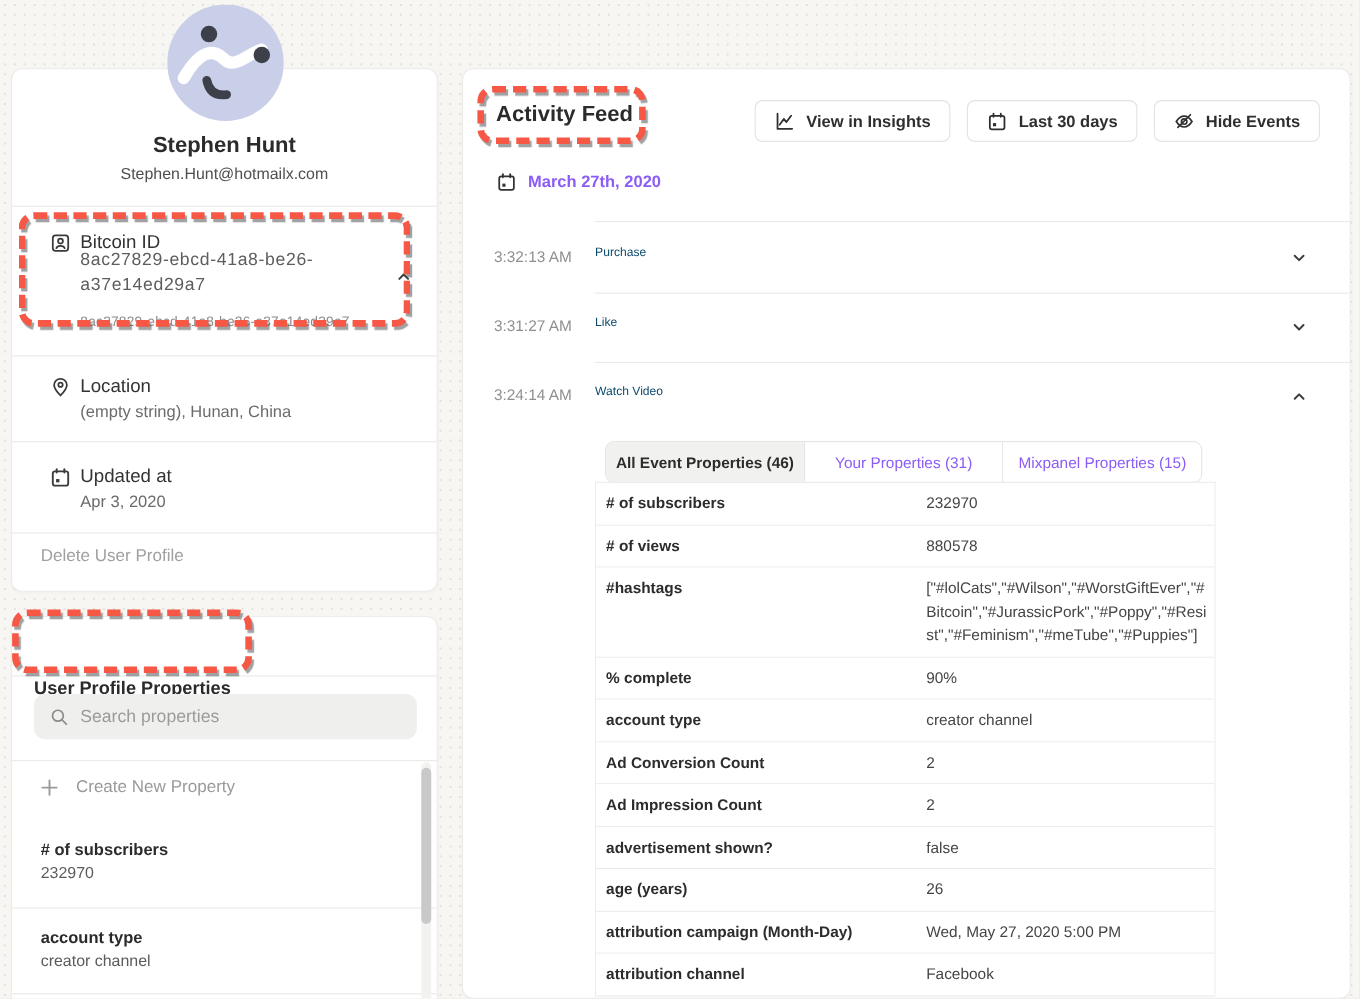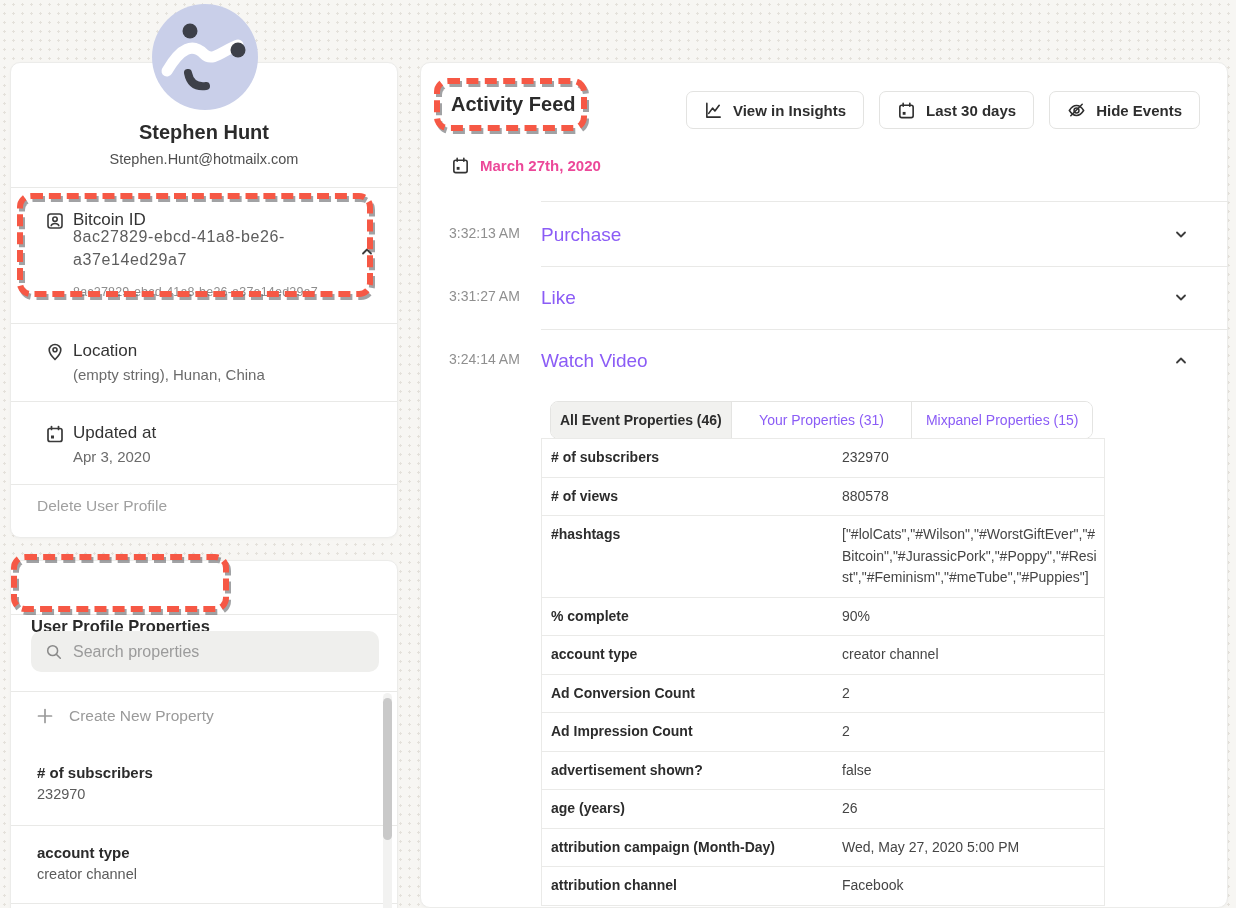--- a/index.html
+++ b/index.html
@@ -57,25 +57,25 @@
   
   .activity-card { left:420px; top:62px; width:808px; height:846px; }
   .af-title { position:absolute; left:30px; top:30px; font-size:20px; font-weight:700; color:#2b2b2b; }
   .btn-row { position:absolute; right:27px; top:28px; display:flex; gap:15px; }
   .btn { display:flex; align-items:center; gap:10px; height:38px; padding:0 17px;
          background:#fff; border:1px solid #e3e3e1; border-radius:7px; cursor:pointer;
          font-family:inherit; font-size:15px; font-weight:600; color:#2e2e2e; }
   .btn svg { width:19px; height:19px; color:#2e2e2e; }
   .date-row { position:absolute; left:30px; top:93px; display:flex; align-items:center; gap:10px; }
   .date-row svg { width:19px; height:19px; color:#333; }
-  .date-text { font-size:15px; font-weight:700; color:#ec4899; }
+  .date-text { font-size:15px; font-weight:700; color:#8b5cf6; }
   .feed-div { position:absolute; left:120px; width:688px; border-top:1px solid #e9e9e7; }
   .event-row { position:absolute; left:0; width:100%; height:63px; cursor:pointer; }
   .ev-time { position:absolute; left:28px; top:22px; font-size:14px; color:#8f8f8f; }
-  .ev-name { position:absolute; left:120px; top:21px; font-size:19px; color:#8b5cf6; }
+  .ev-name { position:absolute; left:120px; top:21px; font-size:11px; color:#0c4a6e; }
   .ev-chev { position:absolute; right:38px; top:23px; width:16px; height:16px; color:#3c3c3c; }
   
   .tabbar { position:absolute; left:129px; top:338px; width:543px; height:38px;
             border:1px solid #e4e4e2; border-radius:8px; display:flex; overflow:hidden; background:#fff; }
   .tab { flex:1; display:flex; align-items:center; justify-content:center;
          font-size:14px; color:#8b5cf6; cursor:pointer; border-right:1px solid #e4e4e2; background:#fff; }
   .tab:last-child { border-right:none; }
   .tab.active { background:#f1f1ef; color:#2c2c2c; font-weight:700; }
   
   .ptable { position:absolute; left:120px; top:375px; width:564px;

